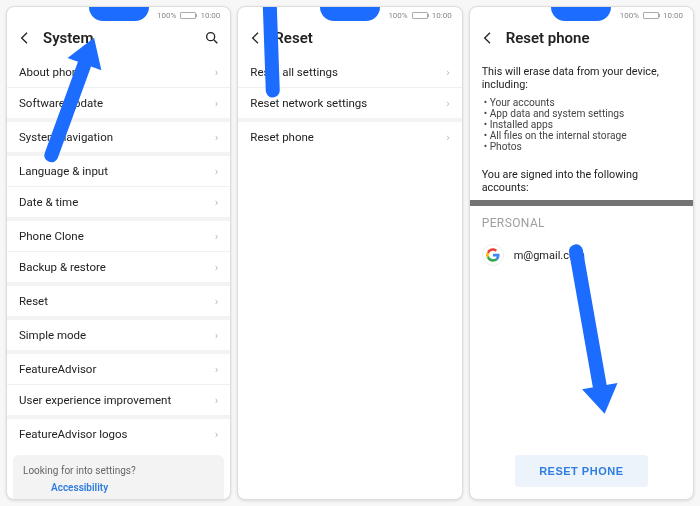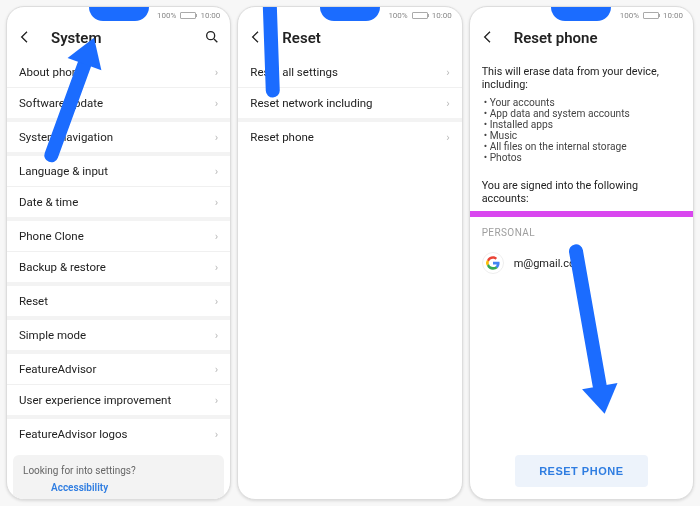--- a/index.html
+++ b/index.html
@@ -12,21 +12,21 @@
     gap: 6px;
     padding: 6px;
     width: 700px;
     height: 506px;
     overflow: hidden;
   }
   .phone {
     width: 226px;
     height: 494px;
     background: #fff;
-    border-radius: 18px;
+    border-radius: 8px;
     border: 1px solid #ddd;
     box-shadow: 0 1px 3px rgba(0,0,0,.12);
     overflow: hidden;
     position: relative;
     display: flex;
     flex-direction: column;
     font-size: 12px;
     color: #222;
   }
   .notch {
@@ -56,22 +56,23 @@
     border: 1px solid #aaa; border-radius: 1px;
     position: relative;
   }
   .battery::after {
     content:"";
     position:absolute; right:-2px; top:1px;
     width:1px; height:3px; background:#aaa;
   }
   .header {
     display: flex;
+    align-items: center;
     padding: 6px 10px 10px 10px;
-    gap: 18px;
+    gap: 10px;
   }
   .header .title {
     font-size: 15px;
     font-weight: 600;
     flex: 1;
   }
   .back svg, .search svg { display:block; }
   .content { flex:1; overflow:hidden; }
   .row {
     display:flex;
@@ -89,24 +90,24 @@
     color:#222;
   }
   .bullets {
     padding: 0 12px 8px 14px;
     font-size: 10.2px;
     color:#444;
   }
   .bullets div::before { content:"• "; }
   .subhead {
     padding: 10px 12px 4px 12px;
-    font-size: 10px;
+    font-size: 12px;
     color:#9e9e9e;
     letter-spacing:.4px;
-    border-top: 6px solid #d946ef;
+    border-top: 6px solid #737373;
   }
   .account {
     display:flex;
     align-items:center;
     gap:10px;
     padding:10px 12px 14px 12px;
     font-size:11px;
   }
   .g-icon {
     width:22px; height:22px;
@@ -279,21 +280,21 @@
     </span>
     <span class="title">Reset</span>
   </div>
   <div class="content">
     <div class="row">
         <span>Reset all settings</span>
         <span class="chev">›</span>
       </div>
     <div class="thin"></div>
     <div class="row">
-        <span>Reset network including</span>
+        <span>Reset network settings</span>
         <span class="chev">›</span>
       </div>
     <div class="sep"></div>
     <div class="row">
         <span>Reset phone</span>
         <span class="chev">›</span>
       </div>
   </div>
   <div class="arrow2">
     <div class="arrow-shape">
@@ -314,23 +315,22 @@
       <svg width="16" height="16" viewBox="0 0 24 24">
           <path d="M15 4l-8 8 8 8" fill="none" stroke="#222" stroke-width="2"></path>
         </svg>
     </span>
     <span class="title">Reset phone</span>
   </div>
   <div class="content" style="display:flex;flex-direction:column;">
     <div class="para">This will erase data from your device, including:</div>
     <div class="bullets">
       <div>Your accounts</div>
-      <div>App data and system accounts</div>
+      <div>App data and system settings</div>
       <div>Installed apps</div>
-      <div>Music</div>
       <div>All files on the internal storage</div>
       <div>Photos</div>
     </div>
     <div class="para">You are signed into the following accounts:</div>
     <div class="subhead">PERSONAL</div>
     <div class="account">
       <span class="g-icon">
         <svg width="14" height="14" viewBox="0 0 48 48">
             <path fill="#EA4335" d="M24 9.5c3.9 0 6.6 1.7 8.1 3.1l5.9-5.9C34.3 3.3 29.7 1 24 1 14.8 1 6.9 6.5 3.3 14.4l6.9 5.4C11.9 13.6 17.4 9.5 24 9.5z"></path>
             <path fill="#4285F4" d="M46.5 24.5c0-1.6-.1-3.2-.4-4.7H24v9h12.7c-.5 3-2.2 5.5-4.7 7.2l7.2 5.6C43.7 37.5 46.5 31.5 46.5 24.5z"></path>

